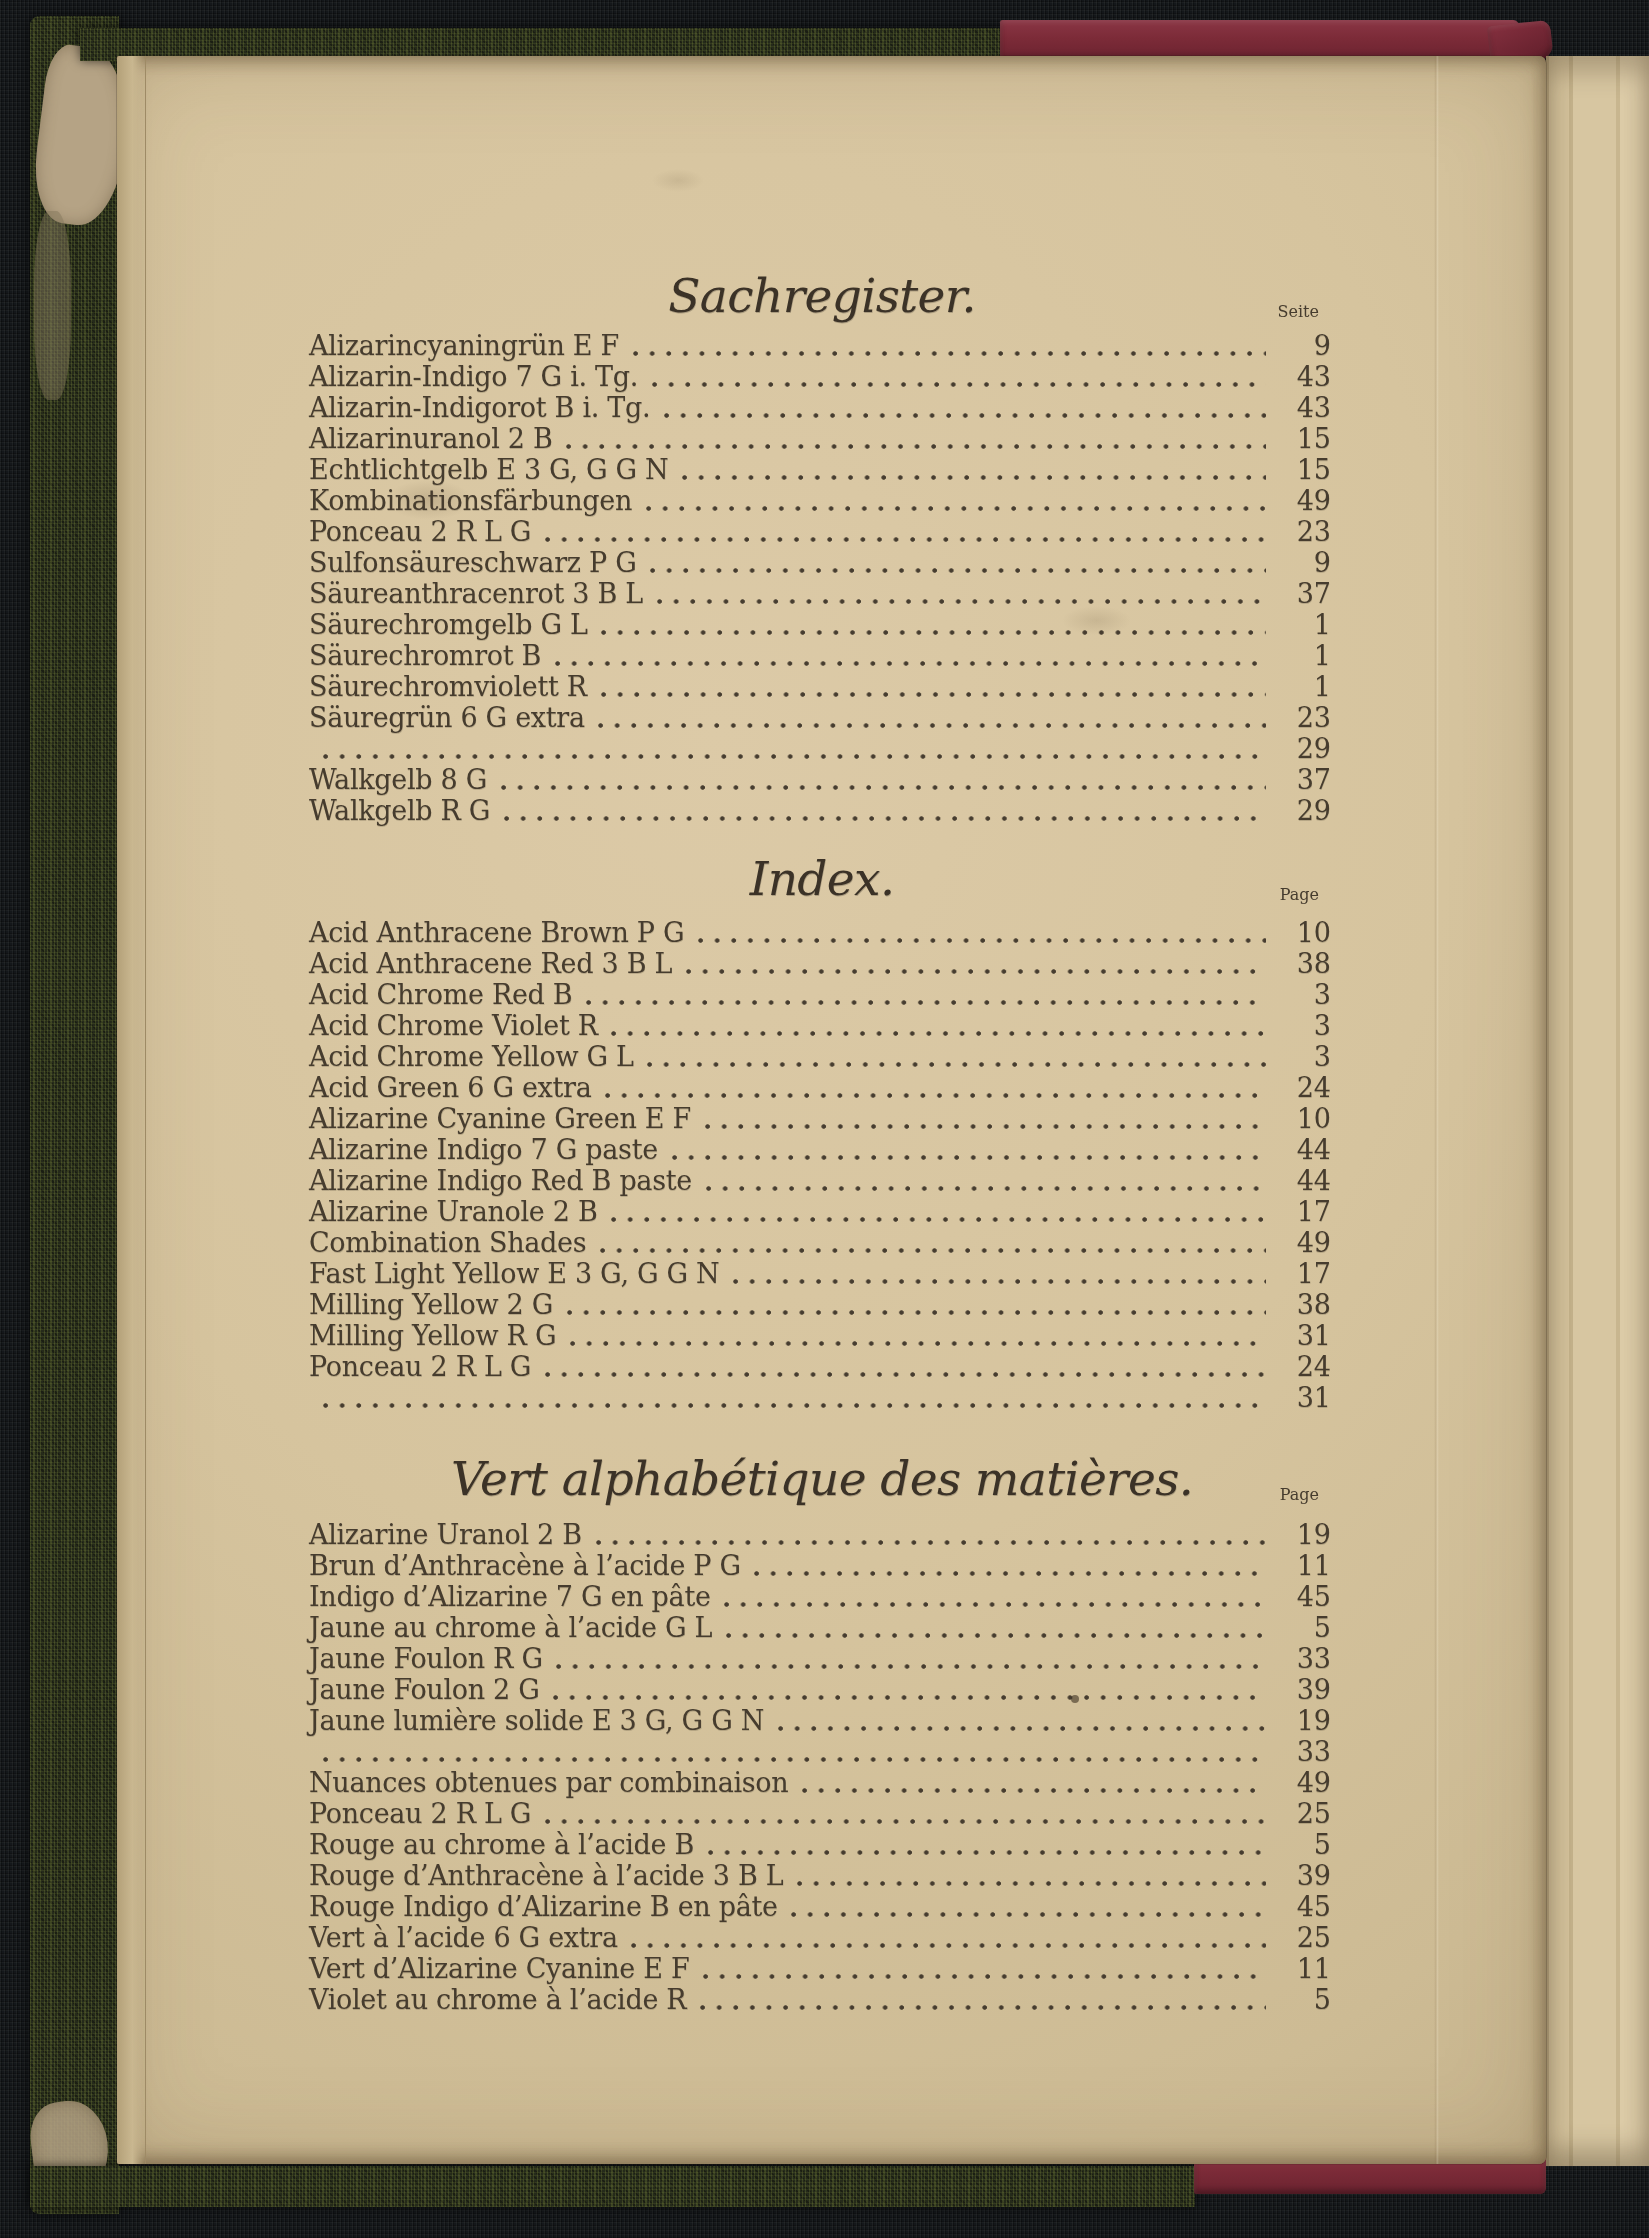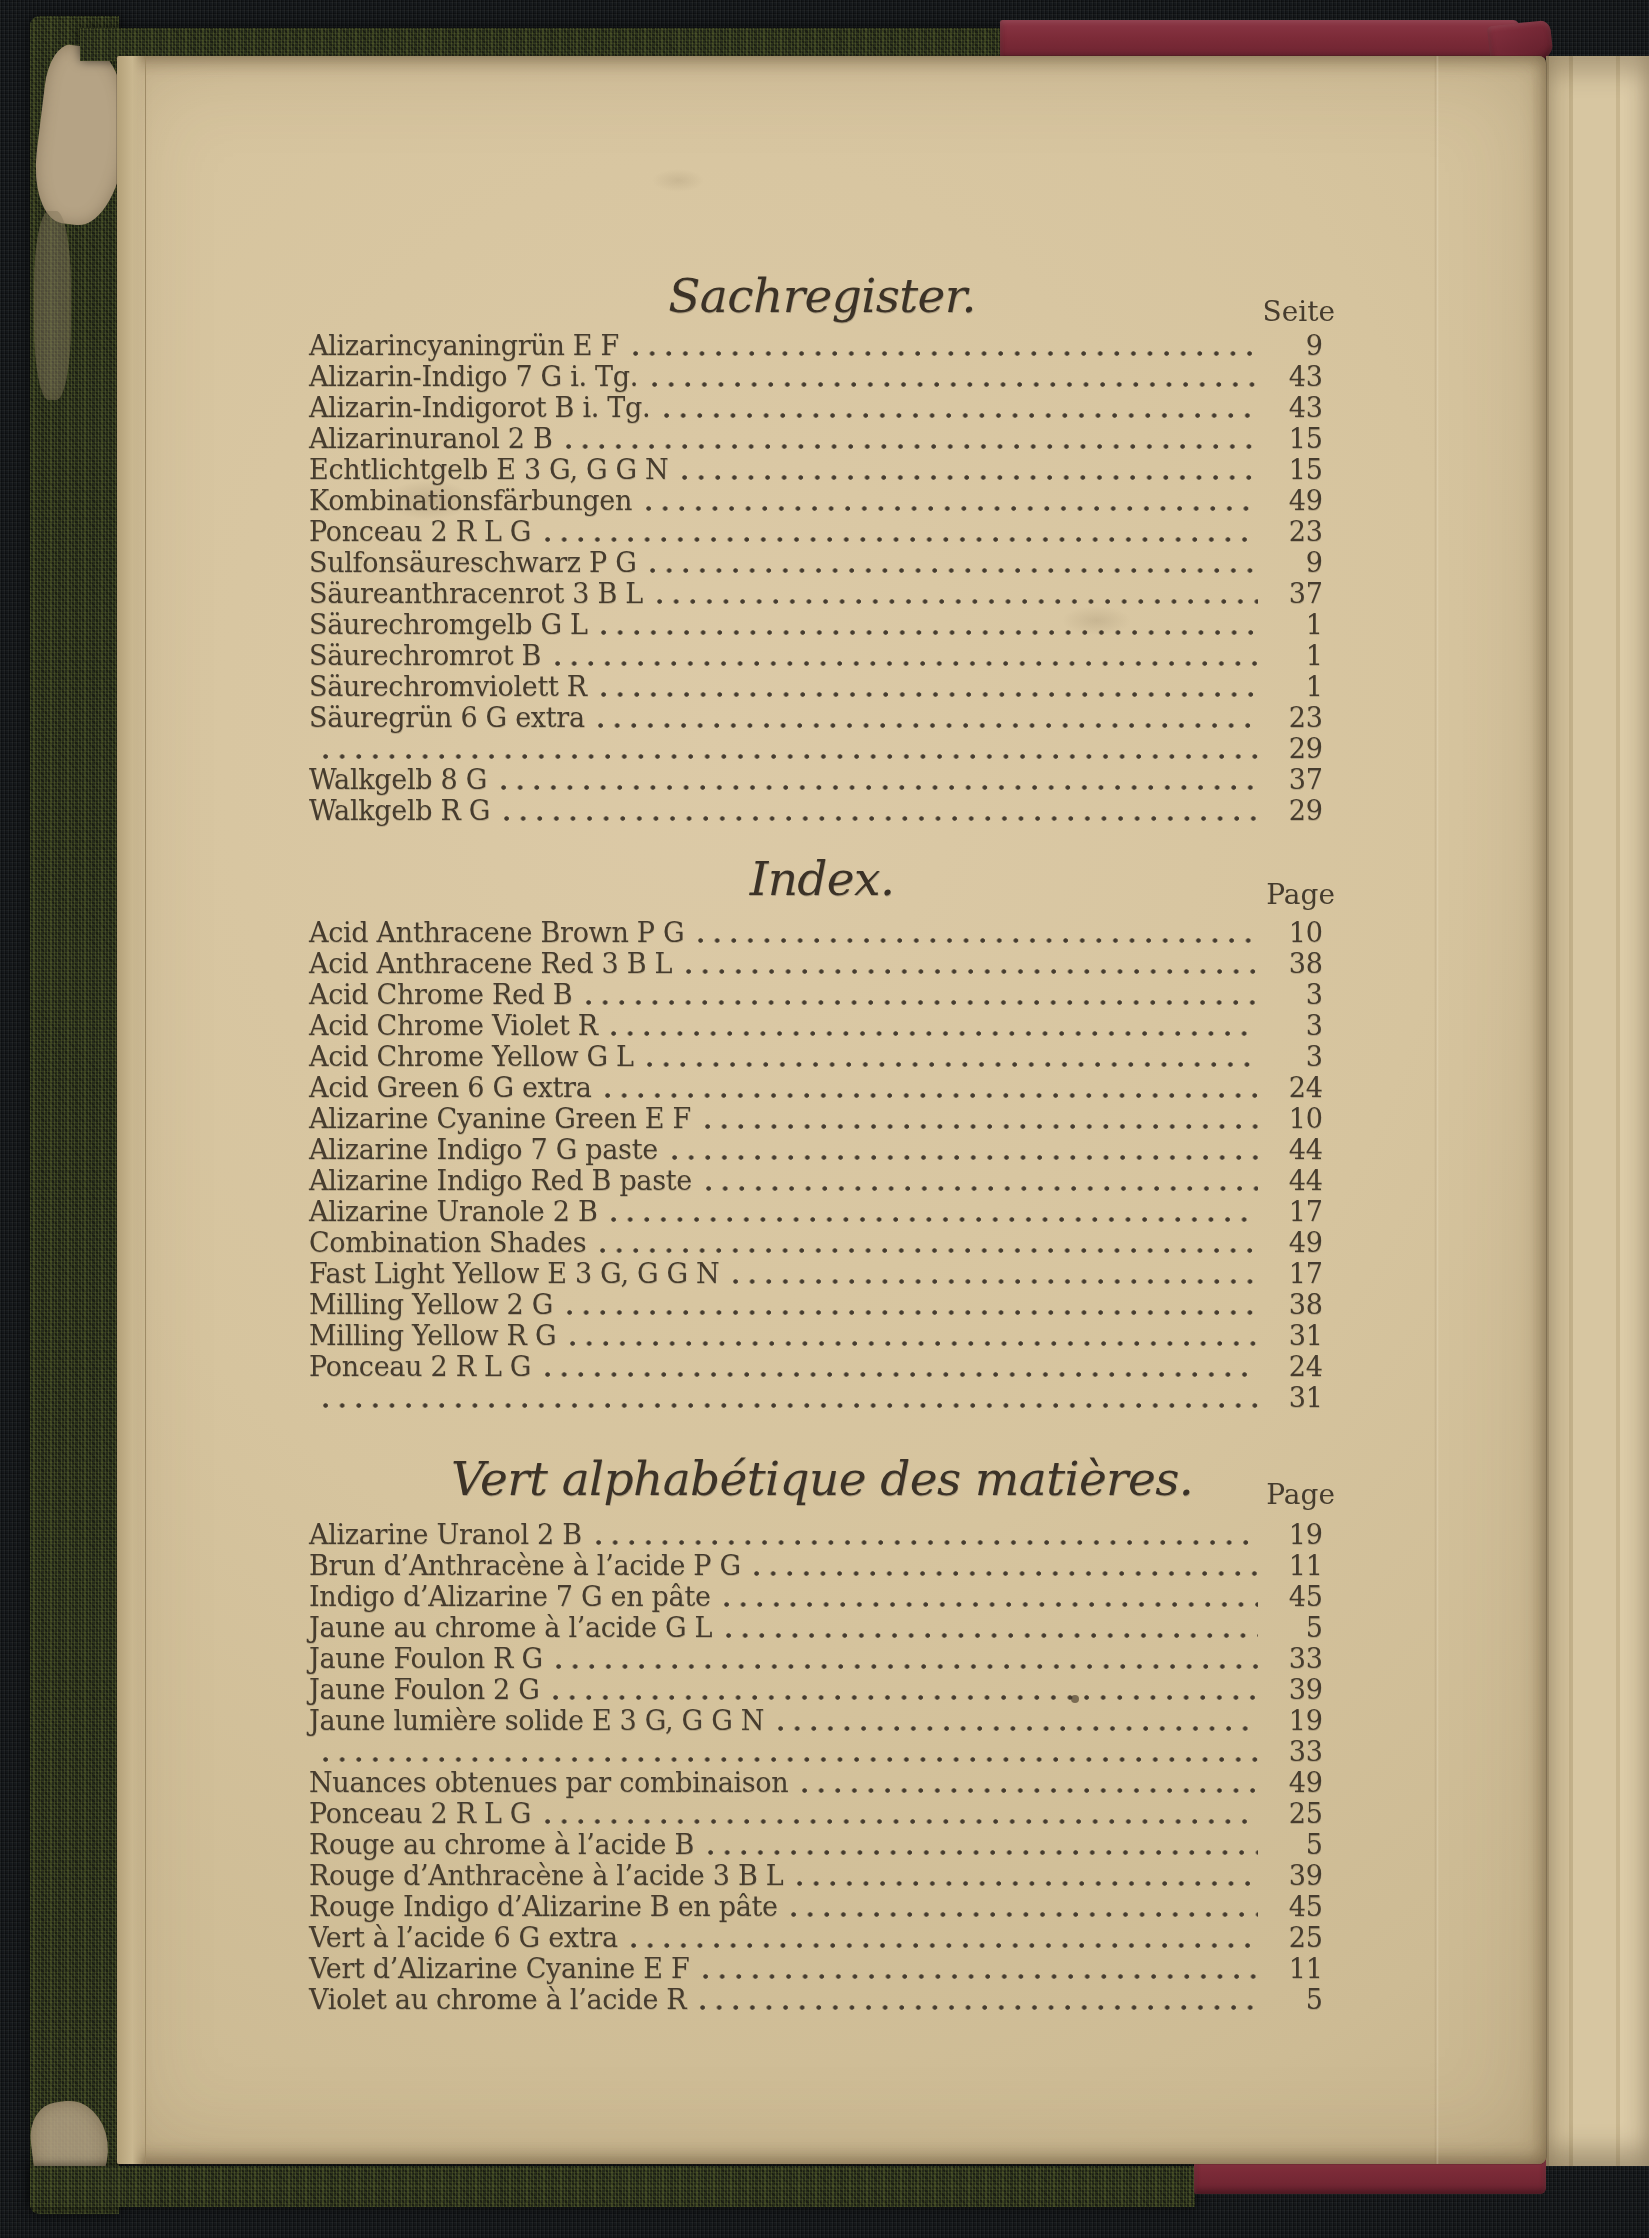--- a/index.html
+++ b/index.html
@@ -69,22 +69,22 @@
   .speck.s3{left:954px;top:1639px;width:8px;height:8px;background:#5c4d39;opacity:.75;}
   .speck.s4{left:535px;top:113px;width:52px;height:23px;background:radial-gradient(closest-side,rgba(110,92,64,.14),transparent);}
   
   .content{position:absolute;left:192px;top:0;width:1026px;height:100%;}
   .sec{position:absolute;left:0;width:100%;}
   .title{
     position:absolute;top:0;left:0;width:100%;text-align:center;
     font-size:47px;line-height:53px;font-weight:400;color:#3b3227;margin:0;
     letter-spacing:-0.6px;text-shadow:0.5px 0.5px 0.5px rgba(59,50,39,.28);font-style:italic;
   }
-  .plabel{position:absolute;right:0;top:31px;font-size:28px;line-height:23px;color:#463c2e;}
-  .rows{position:absolute;left:0;right:12px;}
+  .plabel{position:absolute;right:16px;top:31px;font-size:16px;line-height:23px;color:#463c2e;}
+  .rows{position:absolute;left:0;right:4px;}
   .row{display:flex;align-items:baseline;height:31px;line-height:31px;font-size:27px;}
   .label{white-space:nowrap;letter-spacing:-0.3px;text-shadow:0.3px 0.5px 0.3px rgba(67,57,43,.22);}
   .leader{flex:1;align-self:stretch;position:relative;margin:0 10.3px 0 13.7px;min-width:23px;}
   .leader::after{
     content:"";position:absolute;left:0;right:0;bottom:5.2px;height:5.2px;
     background-image:radial-gradient(circle at 2.6px 2.6px, rgba(58,49,38,.92) 1.9px, rgba(58,49,38,0) 2.7px);
     background-size:16.6px 5.2px;background-repeat:repeat-x;background-position:left bottom;
   }
   .num{width:55px;text-align:right;white-space:nowrap;text-shadow:0.3px 0.5px 0.3px rgba(67,57,43,.22);}
 </style>

